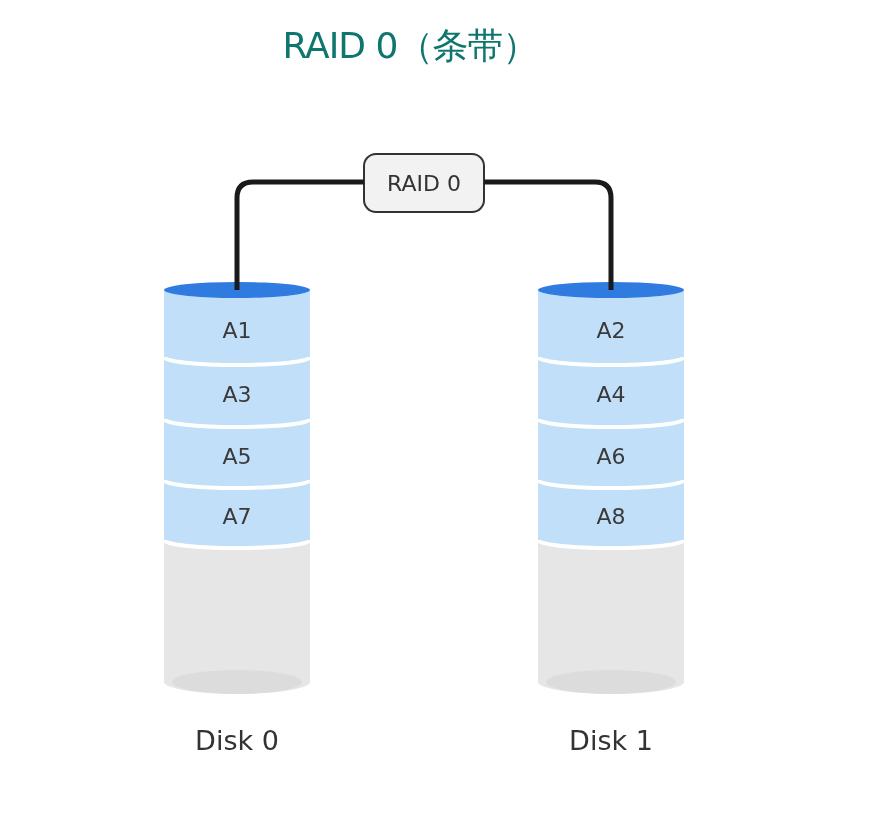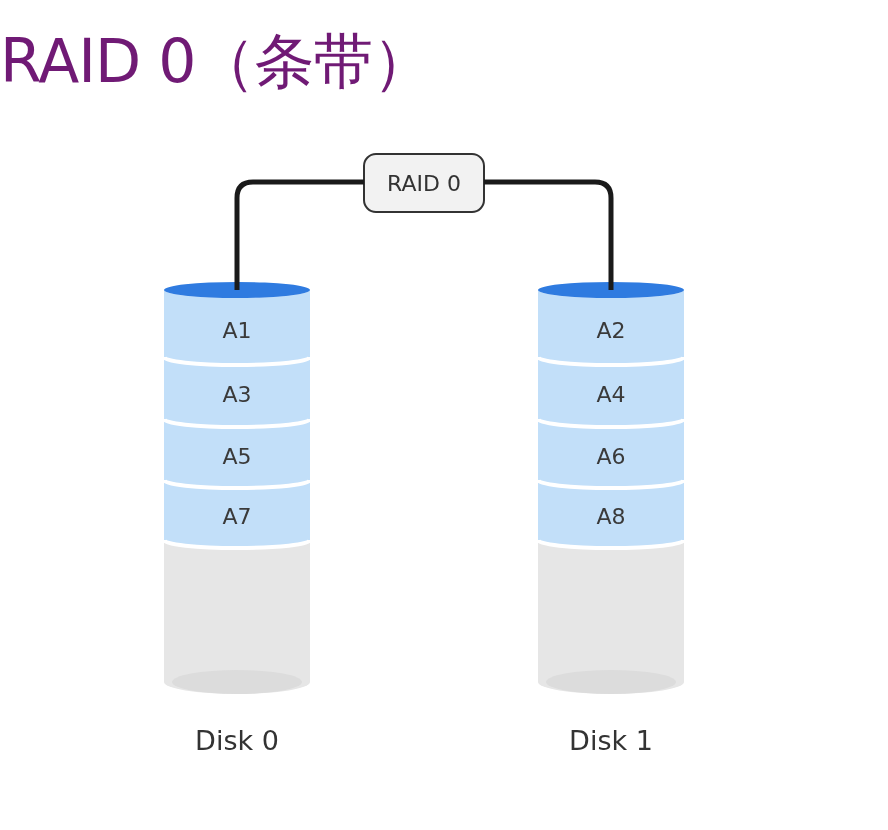--- a/index.html
+++ b/index.html
@@ -1,19 +1,19 @@
 <!DOCTYPE html>
 <html><head>
   <meta charset="utf-8">
   <style>
     html, body { margin: 0; padding: 0; background: #ffffff; }
     body { width: 888px; height: 830px; position: relative; overflow: hidden;
            font-family: "DejaVu Sans", "Liberation Sans", sans-serif; }
-    #title { position: absolute; left: 0; width: 820px; top: 22px; 
-             font-size: 60px; color: #701a75; letter-spacing: -1px; }
+    #title { position: absolute; left: 0; width: 820px; top: 22px; text-align: center;
+             font-size: 36px; color: #0f766e; letter-spacing: -1px; }
     svg { position: absolute; left: 0; top: 0; }
     .seg-label { font-family: "DejaVu Sans", sans-serif; font-size: 22px; fill: #3a3a3a; }
     .disk-label { font-family: "DejaVu Sans", sans-serif; font-size: 27px; fill: #333333; }
     .ctrl-label { font-family: "DejaVu Sans", sans-serif; font-size: 22px; fill: #333333; }
   </style>
 </head>
 <body>
 
 <div id="title">RAID 0（条带）</div>
 

